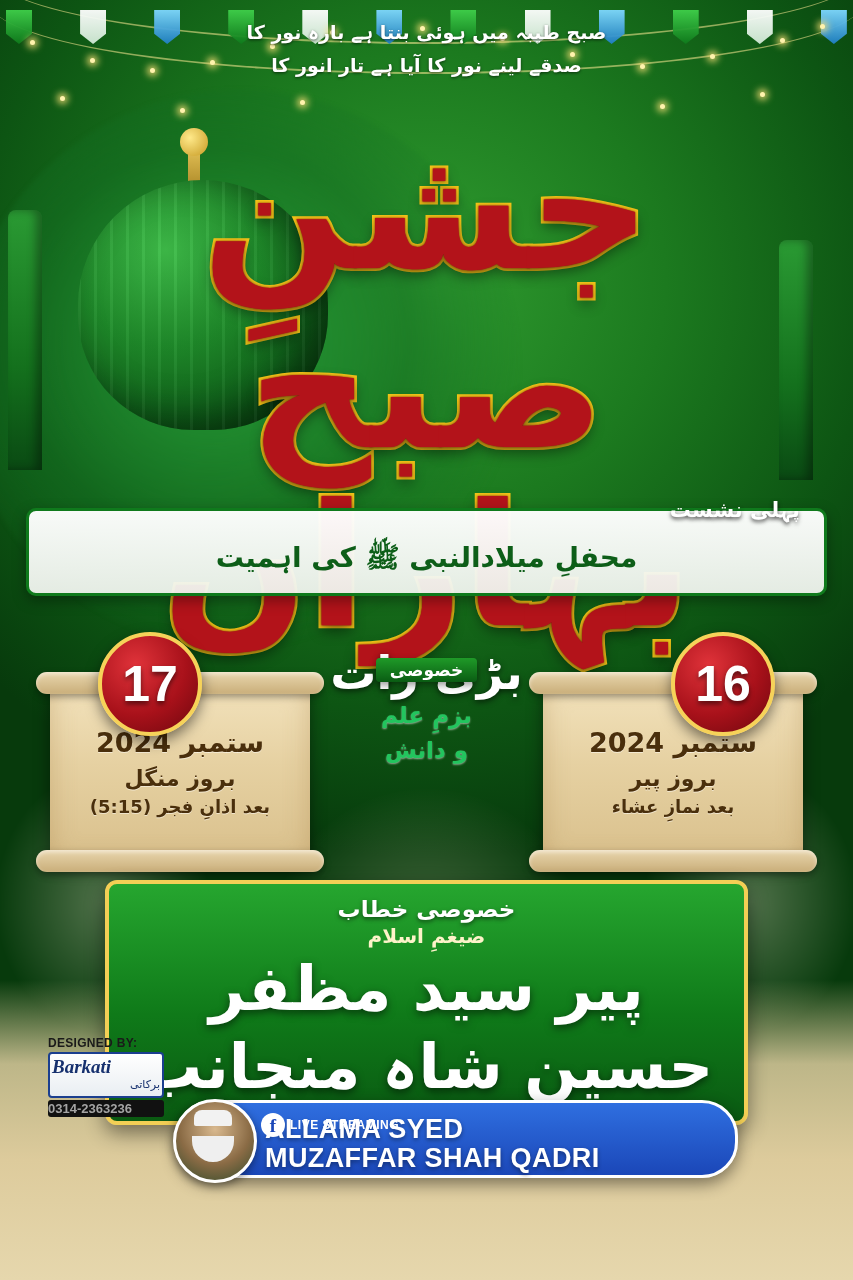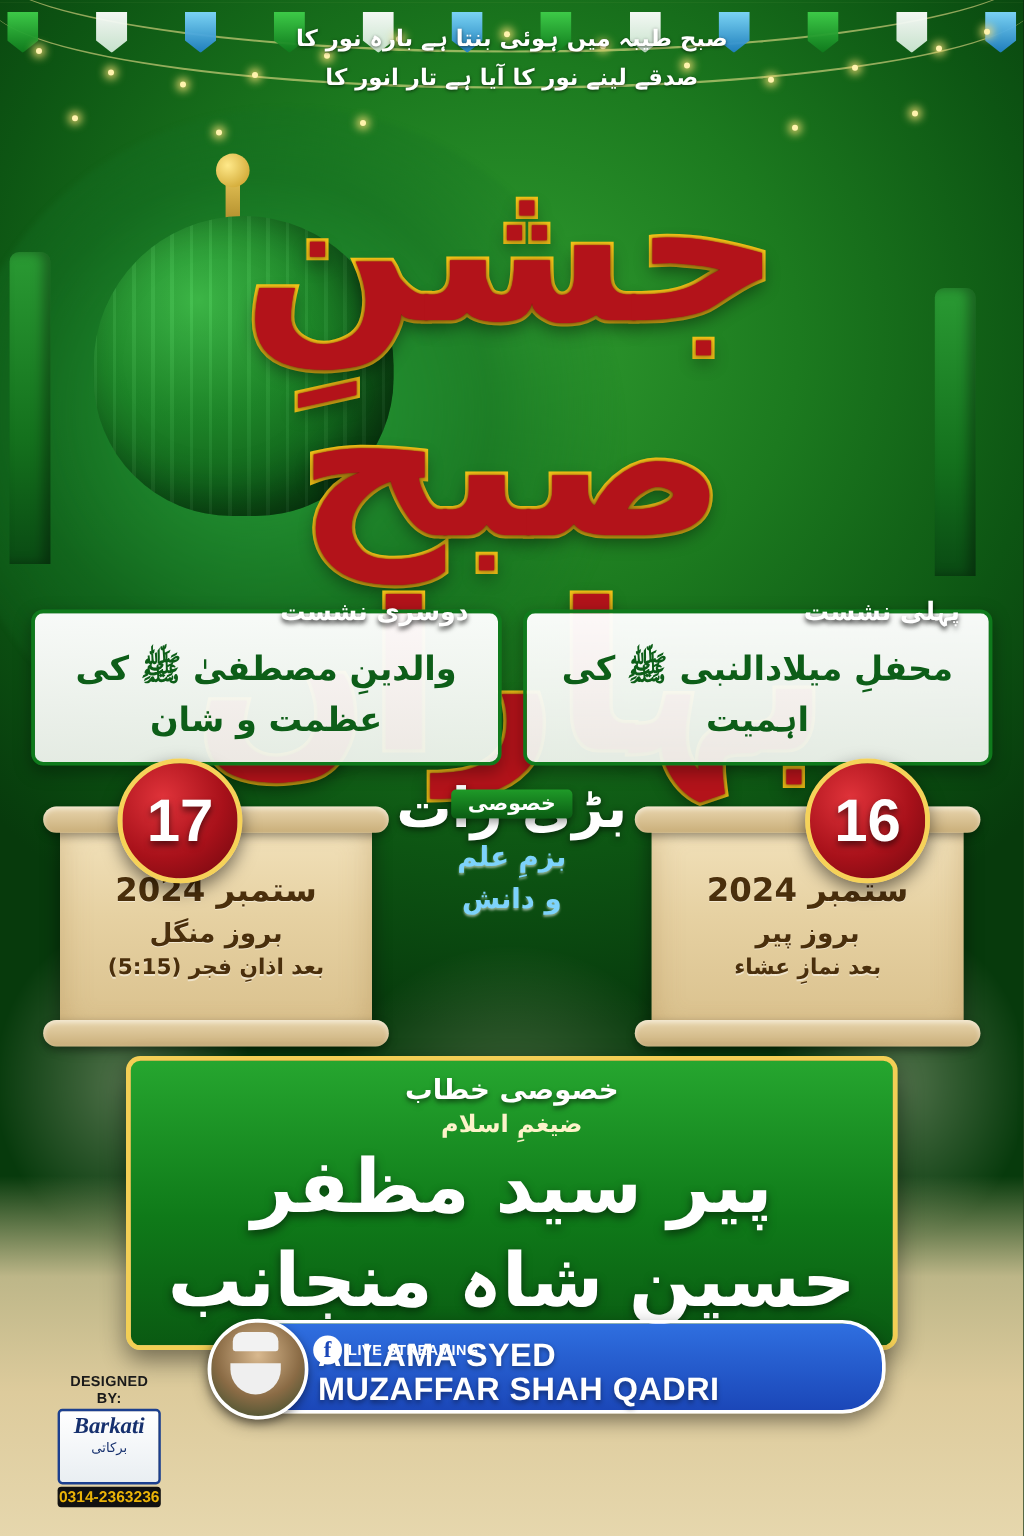--- a/index.html
+++ b/index.html
@@ -314,21 +314,21 @@
     font-size: 17px;
     font-weight: bold;
     padding: 2px 14px;
     border-radius: 4px;
     box-shadow: 0 3px 7px rgba(0,0,0,0.4);
   }
   .midtag .bz {
     margin-top: 16px;
     font-family: "DejaVu Sans", sans-serif;
     direction: rtl;
-    color: #7dd3fc;
+    color: #22c55e;
     font-weight: bold;
     font-size: 23px;
     line-height: 1.5;
     text-shadow: 0 1px 2px rgba(255,255,255,0.55);
   }
 
   
   .speaker {
     position: absolute;
     left: 105px; right: 105px; top: 880px;
@@ -362,55 +362,54 @@
     font-weight: bold;
     color: #ffffff;
     line-height: 1.25;
     text-shadow: 0 3px 8px rgba(0,0,0,0.55);
     margin-top: 2px;
   }
 
   
   .designer {
     position: absolute;
-    left: 48px; top: 1144px;
-    width: 86px;
-    text-align: center;
+    left: 48px; top: 1036px;
+    width: 116px;
     color: #1a1a1a;
   }
   .designer .dlabel {
     font-size: 12px;
     font-weight: bold;
     letter-spacing: .3px;
   }
   .designer .dbox {
     margin-top: 2px;
     background: linear-gradient(180deg,#ffffff,#e9eef2);
     border: 2px solid #1b3f8f;
     border-radius: 4px;
-    padding: 3px 2px 19px;
+    padding: 3px 2px 2px;
   }
   .designer .dbrand {
     font-family: "Liberation Serif", serif;
     font-style: italic;
     font-size: 19px;
     font-weight: bold;
     color: #16306e;
     line-height: 1;
   }
   .designer .durdu {
     font-family: "DejaVu Sans", sans-serif;
     direction: rtl;
     font-size: 11px;
     color: #16306e;
   }
   .designer .dphone {
     margin-top: 2px;
     background: #111;
-    color: #eab308;
+    color: #a3a3a3;
     font-size: 13px;
     font-weight: bold;
     border-radius: 3px;
     padding: 1px 0;
   }
 
   
   .livebar {
     position: absolute;
     left: 176px; top: 1100px;
@@ -568,24 +567,20 @@
   <div class="title-wrap">
     <div class="title-main">جشنِ صبح بہاراں</div>
     <div class="title-sub">بڑی رات</div>
   </div>
 
   <div class="sessions">
     <div class="session">
       <div class="session-tag urdu">پہلی نشست</div>
       <div class="session-text">محفلِ میلادالنبی ﷺ کی اہمیت</div>
     </div>
-    <div class="session">
-      <div class="session-tag urdu">دوسری نشست</div>
-      <div class="session-text">والدینِ مصطفیٰ ﷺ کی عظمت و شان</div>
-    </div>
   </div>
 
   <div class="scrolls">
 
     <div class="scroll right">
       <div class="scroll-body">
         <div class="scroll-text">
           <span class="big">ستمبر 2024</span>
           <span>بروز پیر</span>
           <span class="small">بعد نمازِ عشاء</span>

